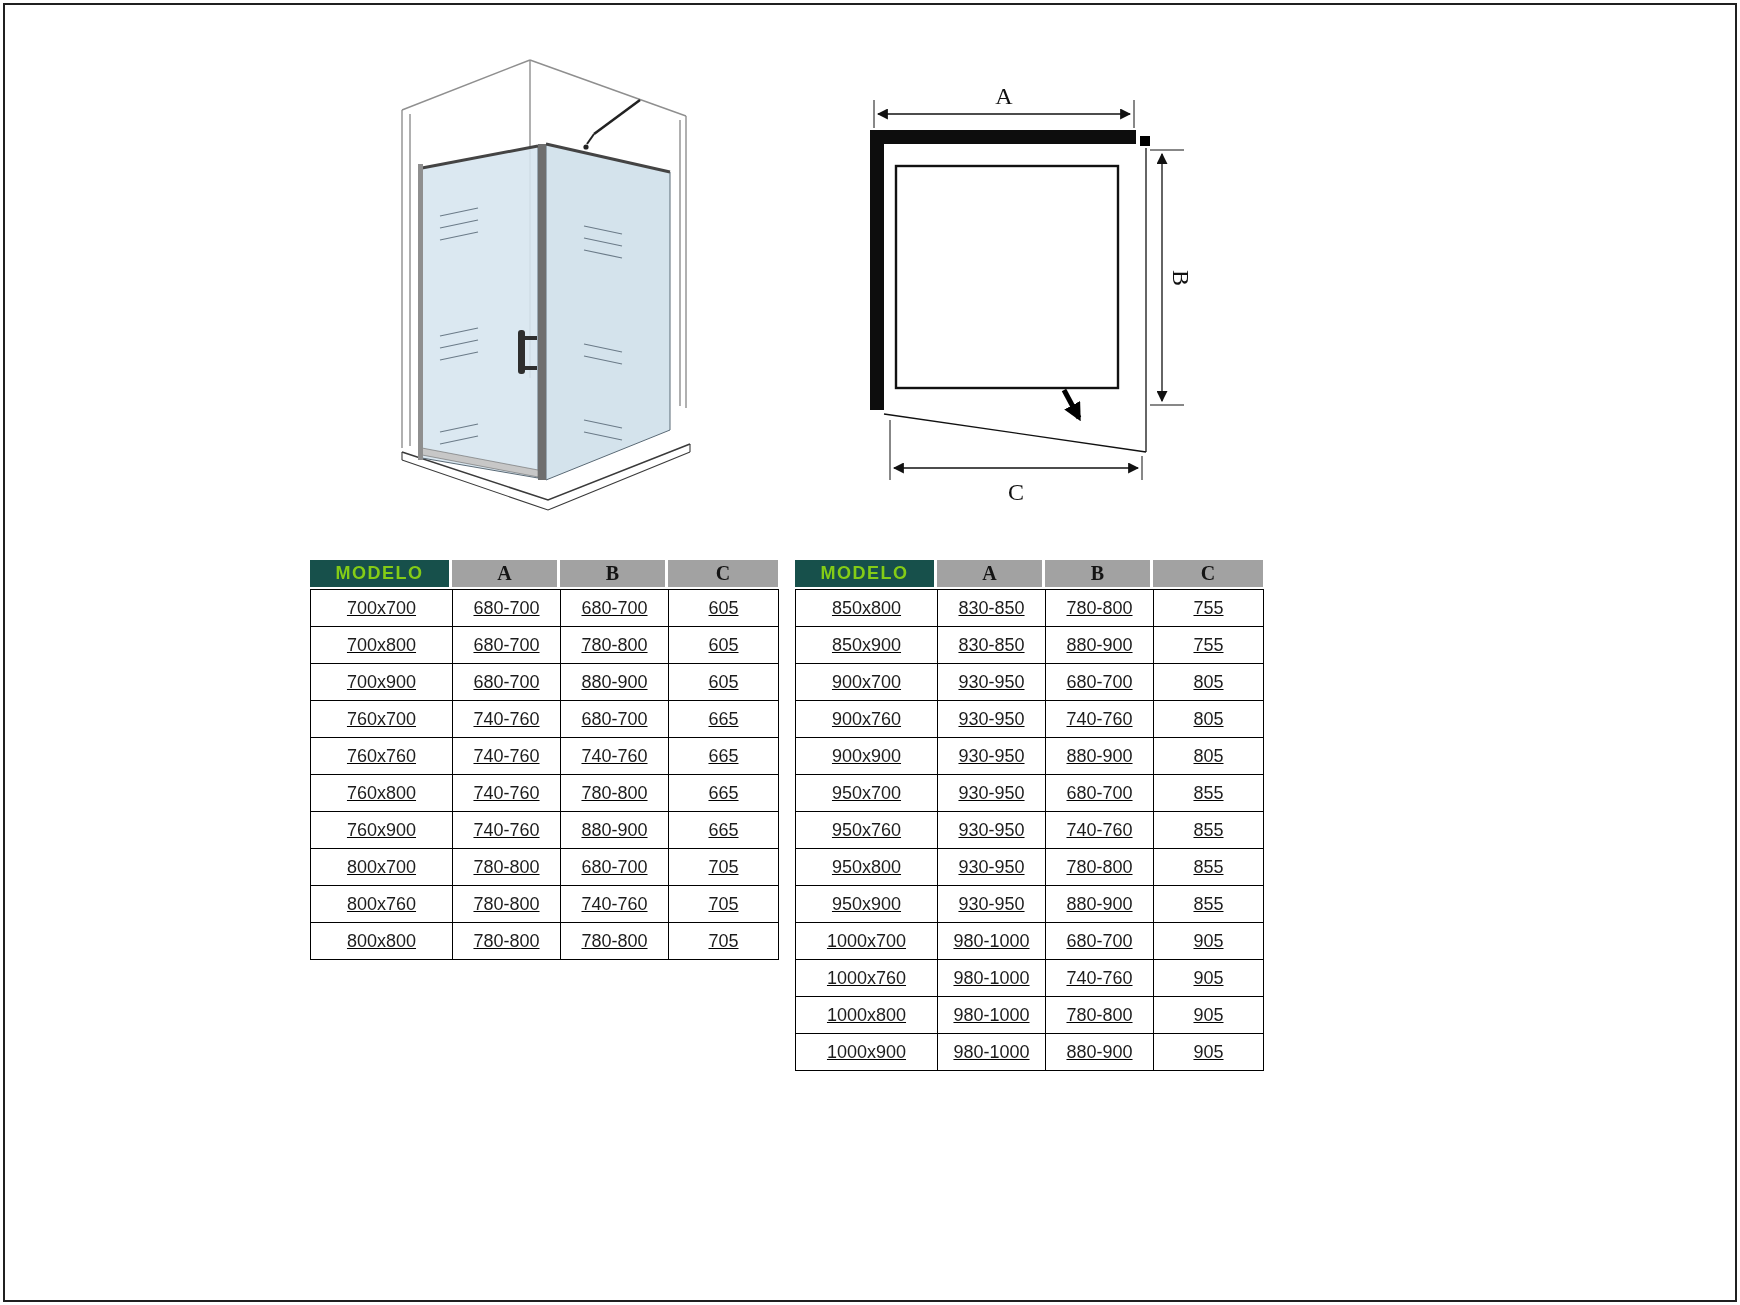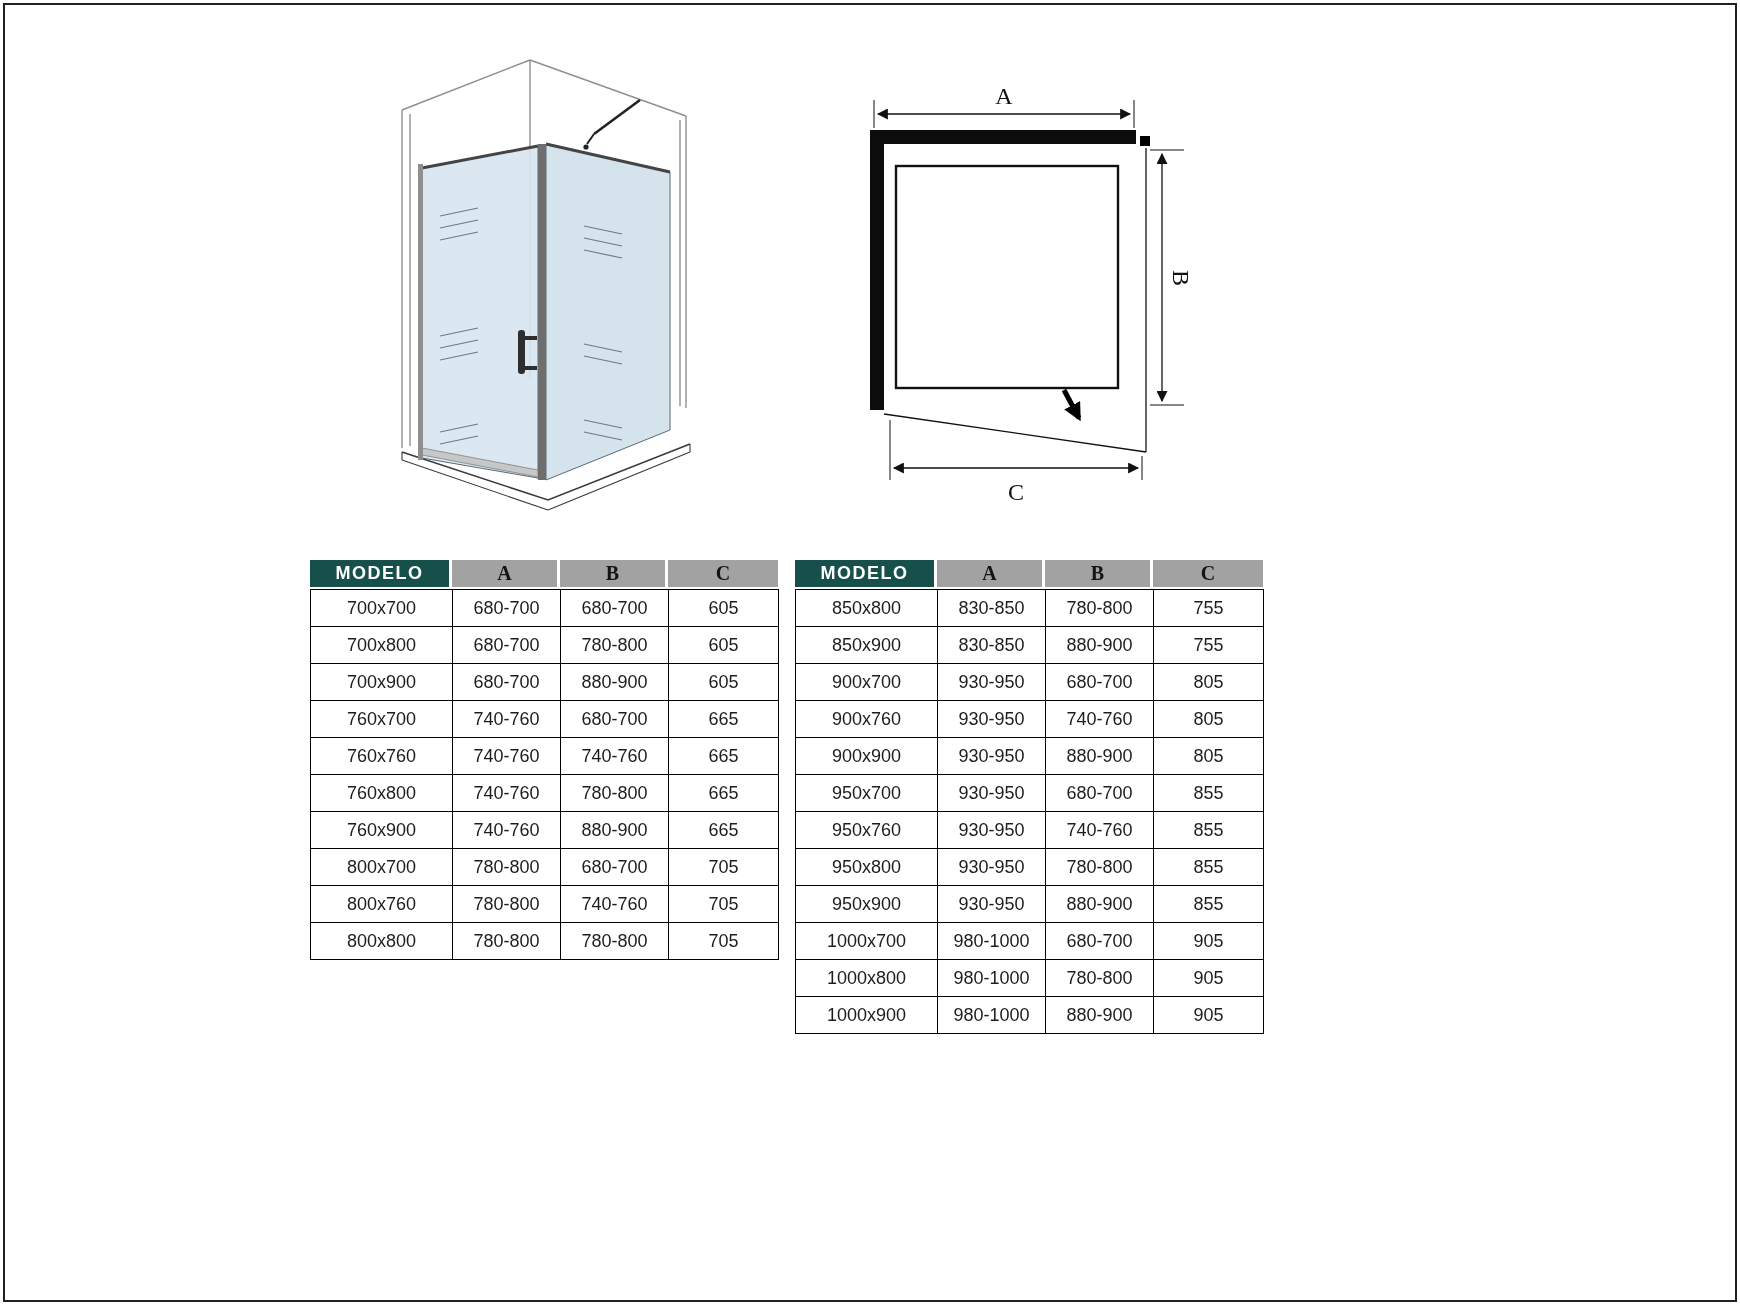--- a/index.html
+++ b/index.html
@@ -16,28 +16,28 @@
   .tbl-left  { left:310px; }
   .tbl-right { left:795px; }
 
   .thead { display:flex; gap:3px; height:27px; margin-bottom:2px; }
   .th {
     display:flex; align-items:center; justify-content:center;
     background:#a2a2a2; color:#141414;
     font-family:"Liberation Serif", serif; font-weight:bold; font-size:20px;
   }
   .th.model {
-    width:139px; background:#17504b; color:#ffffff;
+    width:139px; background:#17504b; color:#84cc16;
     font-family:"Liberation Sans", sans-serif; font-size:18px; letter-spacing:1.5px;
   }
   .th.colA { width:105px; }
   .th.colB { width:105px; }
   .th.colC { width:110px; }
 
-  table { border-collapse:collapse; width:468px; table-layout:fixed; }
+  table { border-collapse:collapse; width:468px; table-layout:fixed;text-decoration:underline; }
   td {
     border:1px solid #000; height:36px; padding:0;
     text-align:center; vertical-align:middle;
     font-size:18px; color:#1d1d1d;
   }
 
   .dimtext { font-family:"Liberation Serif", serif; font-size:24px; fill:#111; }
 </style>
 </head>
 <body>
@@ -306,20 +306,26 @@
           <td>880-900</td>
           <td>855</td>
         </tr>
         <tr>
           <td>1000x700</td>
           <td>980-1000</td>
           <td>680-700</td>
           <td>905</td>
         </tr>
         <tr>
+          <td>1000x760</td>
+          <td>980-1000</td>
+          <td>740-760</td>
+          <td>905</td>
+        </tr>
+        <tr>
           <td>1000x800</td>
           <td>980-1000</td>
           <td>780-800</td>
           <td>905</td>
         </tr>
         <tr>
           <td>1000x900</td>
           <td>980-1000</td>
           <td>880-900</td>
           <td>905</td>

